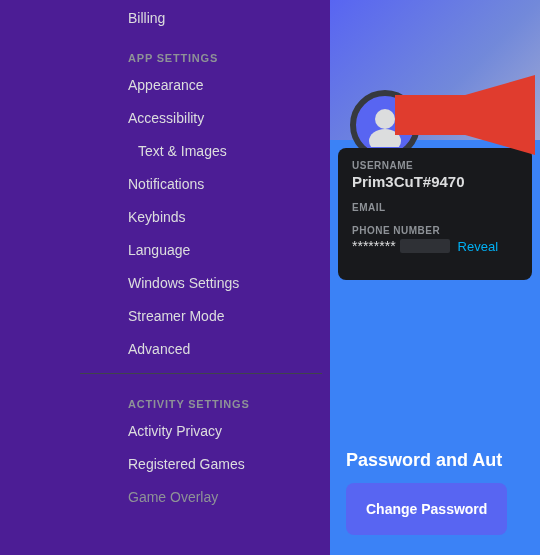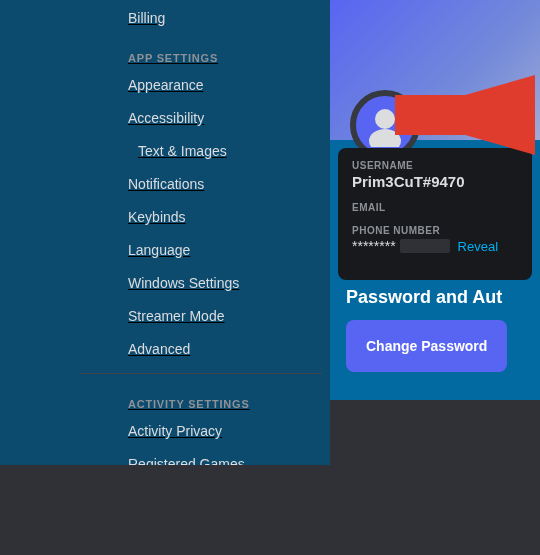--- a/index.html
+++ b/index.html
@@ -9,26 +9,25 @@
       height: 555px;
       overflow: hidden;
       display: flex;
       font-family: 'Segoe UI', Arial, sans-serif;
       background: #2f3136;
     }
 
     
     .sidebar {
       width: 330px;
-      height: 465px;
-      background: #0c4a6e;
+      height: 555px;
+      background: #4c1d95;
       overflow-y: auto;
       flex-shrink: 0;
       padding: 0 0 20px 0;
-      text-decoration: underline;
     }
 
     .sidebar::-webkit-scrollbar { width: 4px; }
     .sidebar::-webkit-scrollbar-track { background: transparent; }
     .sidebar::-webkit-scrollbar-thumb { background: #202225; border-radius: 2px; }
 
     .billing-item {
       padding: 8px 10px 8px 120px;
       color: #dcddde;
       font-size: 14px;
@@ -67,22 +66,22 @@
 
     .divider {
       height: 1px;
       background: #40444b;
       margin: 8px 8px 8px 80px;
     }
 
     
     .main {
       flex: 1;
-      height: 400px;
-      background: #0369a1;
+      height: 555px;
+      background: #3b82f6;
       position: relative;
       overflow: hidden;
     }
 
     
     .profile-banner {
       width: 100%;
       height: 140px;
       background: linear-gradient(135deg, #5865f2 0%, #7289da 60%, #a0aad4 100%);
       position: relative;
@@ -213,18 +212,18 @@
     <div class="profile-field">
       <div class="field-label">PHONE NUMBER</div>
       <div style="display:flex;align-items:center;">
         <div class="field-value">********</div>
         <div style="background:#2f3136;width:50px;height:14px;margin:0 4px;border-radius:2px;"></div>
         <span class="reveal-link">Reveal</span>
       </div>
     </div>
   </div>
 
-  <div style="position:absolute;bottom:8px;left:0;right:0;padding:16px 16px 20px 16px;">
+  <div style="position:absolute;bottom:0;left:0;right:0;padding:16px 16px 20px 16px;">
     <div class="password-title">Password and Aut</div>
     <button class="change-password-btn">Change Password</button>
   </div>
 
 </div>
 
 </body></html>

